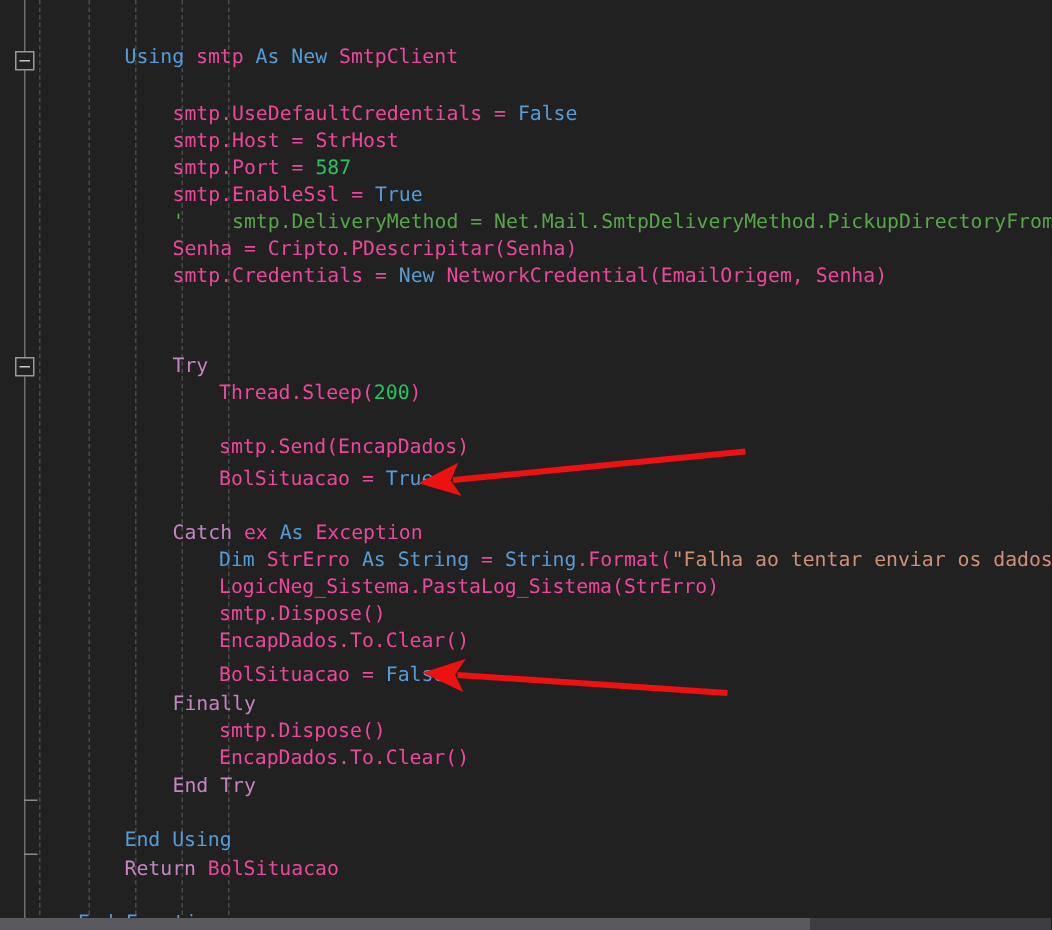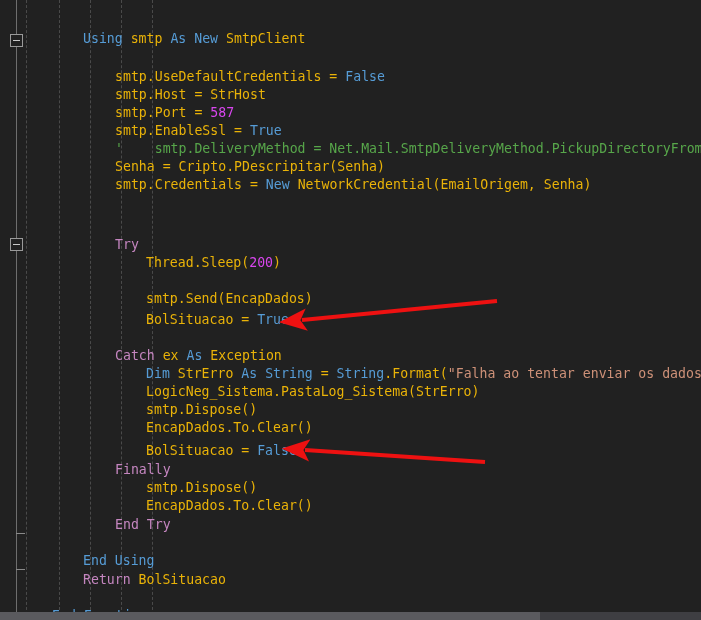--- a/index.html
+++ b/index.html
@@ -76,22 +76,22 @@
   .line {
     position: absolute;
     left: 0;
     height: 18px;
     white-space: pre;
   }
 
   
   .kw   { color: #569cd6; }  
   .ctl  { color: #c586c0; }  
-  .id   { color: #eab308; }
-  .num  { color: #d946ef; }
+  .id   { color: #ec4899; }
+  .num  { color: #22c55e; }
   .str  { color: #ce9178; }
   .cmt  { color: #57a64a; }
 
   
   .arrow-layer {
     position: absolute;
     left: 0;
     top: 0;
     width: 701px;
     height: 620px;

